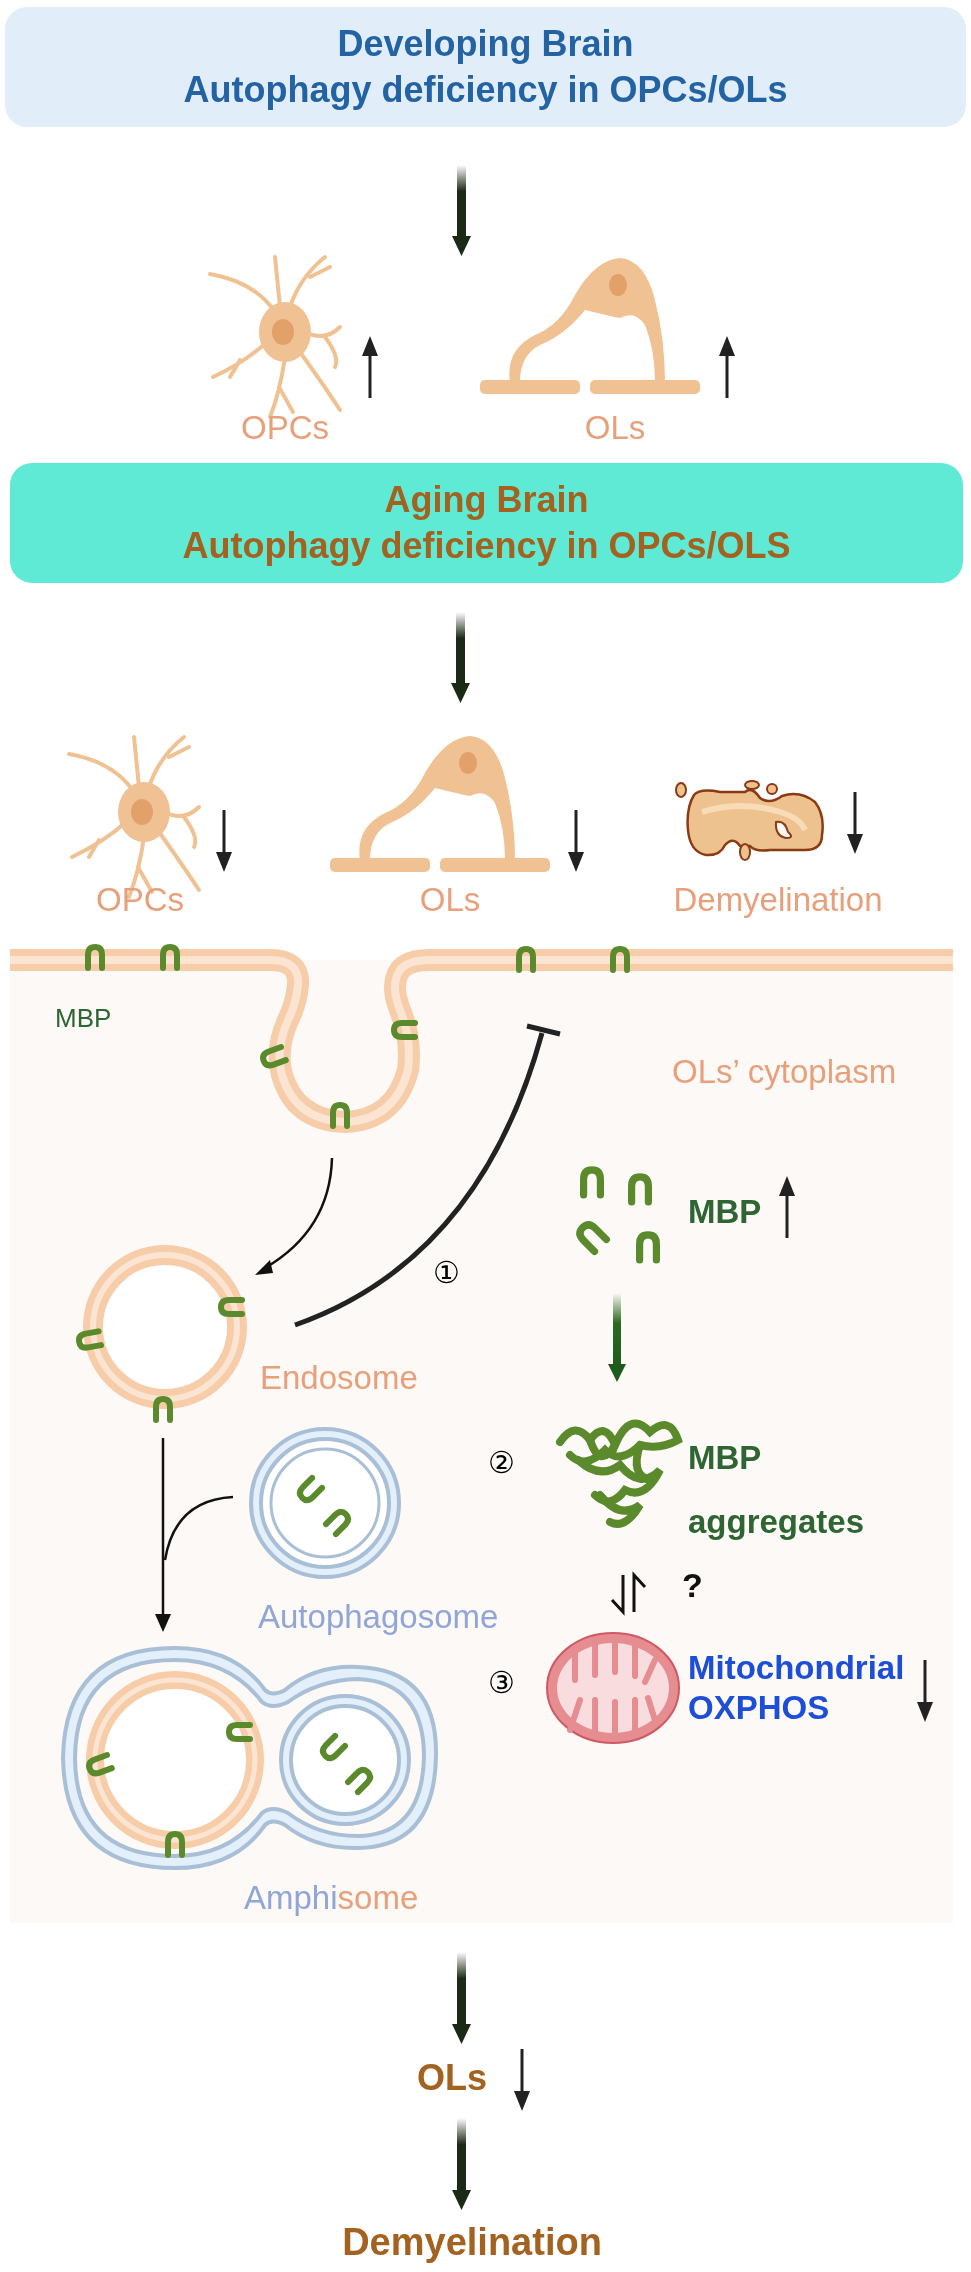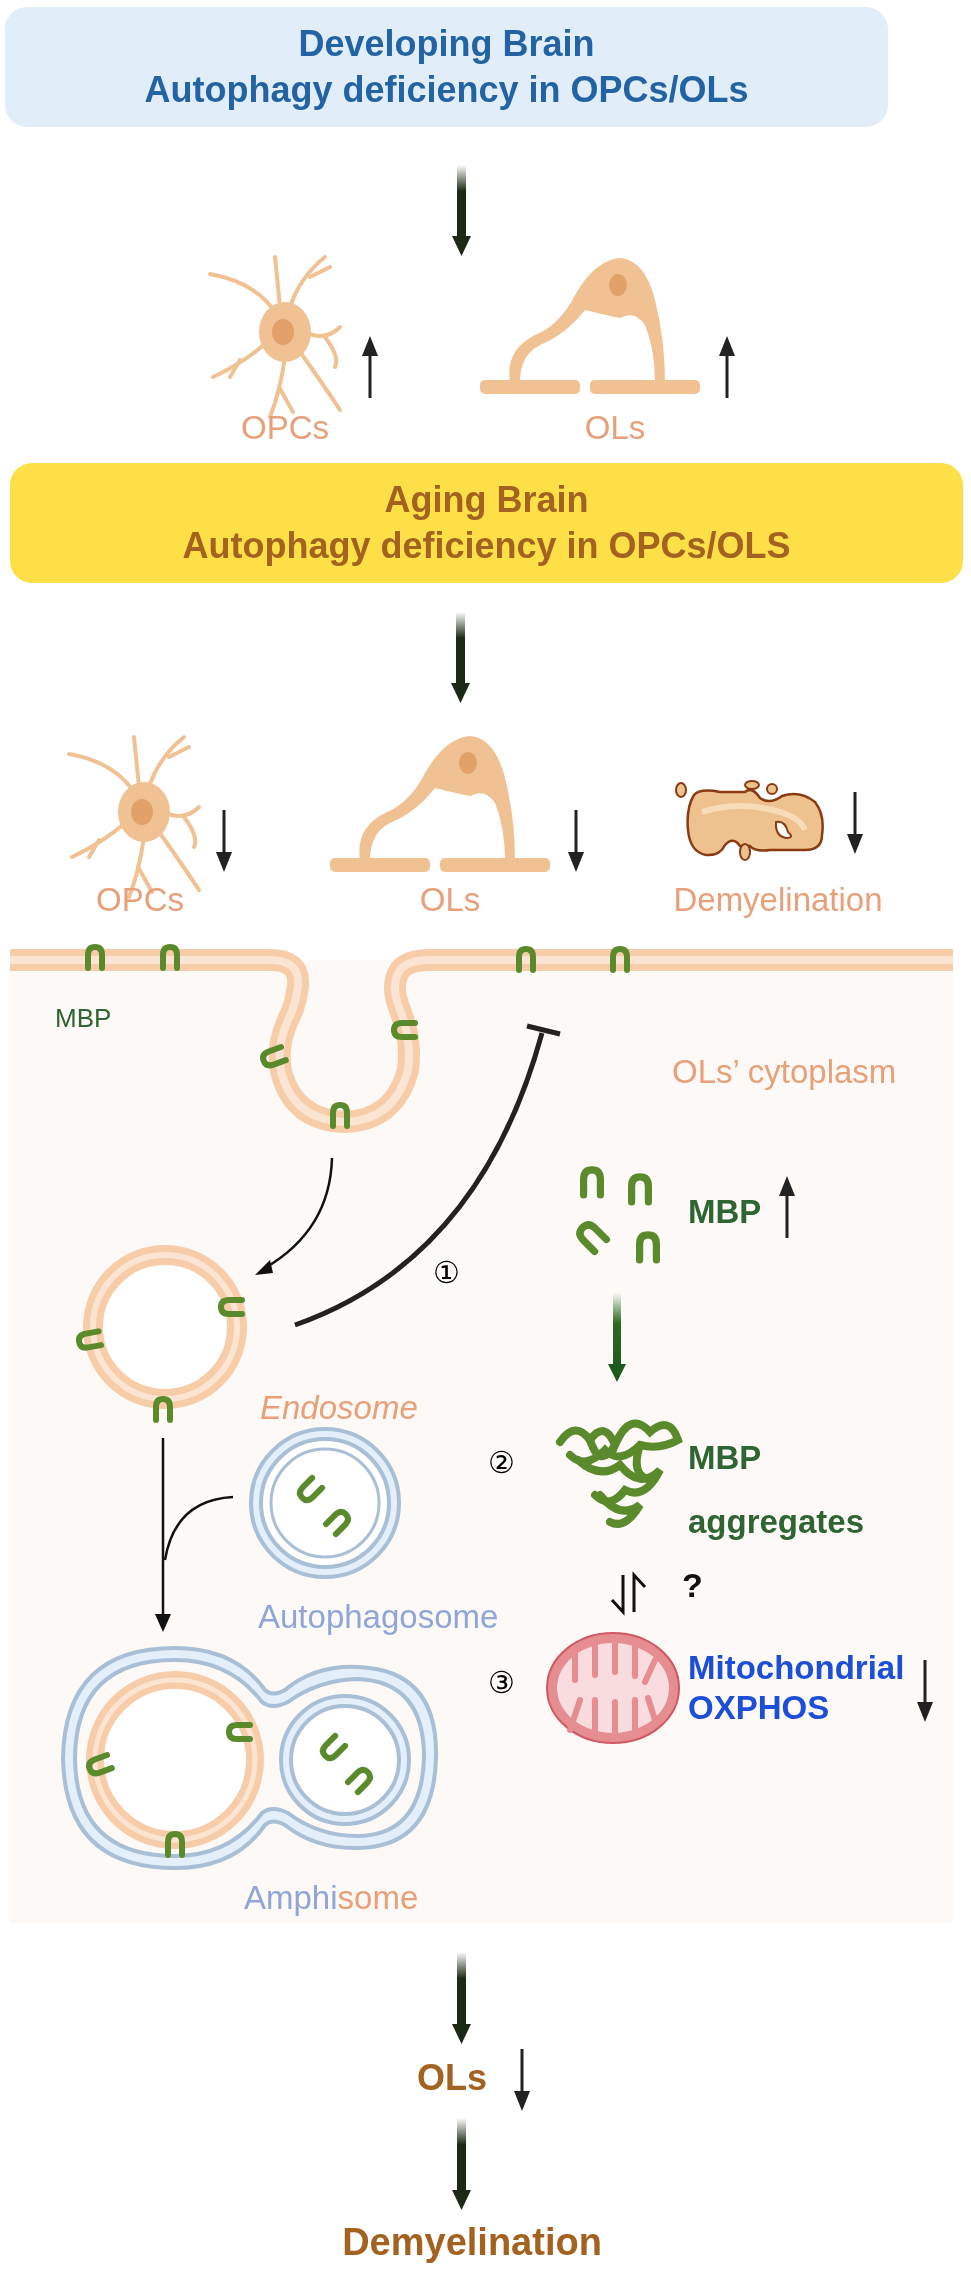--- a/index.html
+++ b/index.html
@@ -1,19 +1,19 @@
 <!DOCTYPE html>
 <html><head>
 <meta charset="utf-8">
 <style>
   html,body{margin:0;padding:0;background:#fff;}
   body{width:971px;height:2272px;position:relative;overflow:hidden;font-family:"Liberation Sans",sans-serif;}
   .box{position:absolute;border-radius:22px;display:flex;flex-direction:column;align-items:center;justify-content:center;}
-  .box-dev{left:5px;top:7px;width:883px;height:120px;background:#e1eef9;}
-  .box-aging{left:10px;top:463px;width:953px;height:120px;background:#fde047;}
+  .box-dev{left:5px;top:7px;width:961px;height:120px;background:#e1eef9;}
+  .box-aging{left:10px;top:463px;width:953px;height:120px;background:#5eead4;}
   .box .t{font-weight:bold;font-size:36px;line-height:46px;letter-spacing:0;}
   .box-dev .t{color:#2463a3;}
   .box-aging .t{color:#a3621f;}
   .cyto{position:absolute;left:10px;top:960px;width:943px;height:963px;background:#fdf9f6;}
   .lbl{position:absolute;white-space:nowrap;font-size:33px;line-height:30px;}
   .c-orange{color:#e8a07a;}
   .c-green{color:#2e6532;}
   .c-blue{color:#8fa6d6;}
   .c-red{color:#1d4ed8;}
   .c-brown{color:#a3621f;}
@@ -295,21 +295,21 @@
 <div class="lbl c-orange center" style="left:285px;top:413px;">OPCs</div>
 <div class="lbl c-orange center" style="left:615px;top:413px;">OLs</div>
 
 <div class="lbl c-orange center" style="left:140px;top:885px;">OPCs</div>
 <div class="lbl c-orange center" style="left:450px;top:885px;">OLs</div>
 <div class="lbl c-orange center" style="left:778px;top:885px;">Demyelination</div>
 
 <div class="lbl c-green" style="left:55px;top:1003px;font-size:26px;">MBP</div>
 <div class="lbl c-orange" style="left:672px;top:1057px;text-align:right;">OLs’ cytoplasm</div>
 
-<div class="lbl c-orange" style="left:260px;top:1393px;font-style:italic;">Endosome</div>
+<div class="lbl c-orange" style="left:260px;top:1363px;">Endosome</div>
 <div class="lbl" style="left:433px;top:1258px;font-size:30px;">①</div>
 
 <div class="lbl c-green bold" style="left:688px;top:1197px;">MBP</div>
 
 <div class="lbl" style="left:488px;top:1448px;font-size:30px;">②</div>
 <div class="lbl c-green bold" style="left:688px;top:1443px;">MBP</div>
 <div class="lbl c-green bold" style="left:688px;top:1483px;margin-top:24px;">aggregates</div>
 
 <div class="lbl bold" style="left:682px;top:1570px;font-size:34px;color:#111;">?</div>
 

